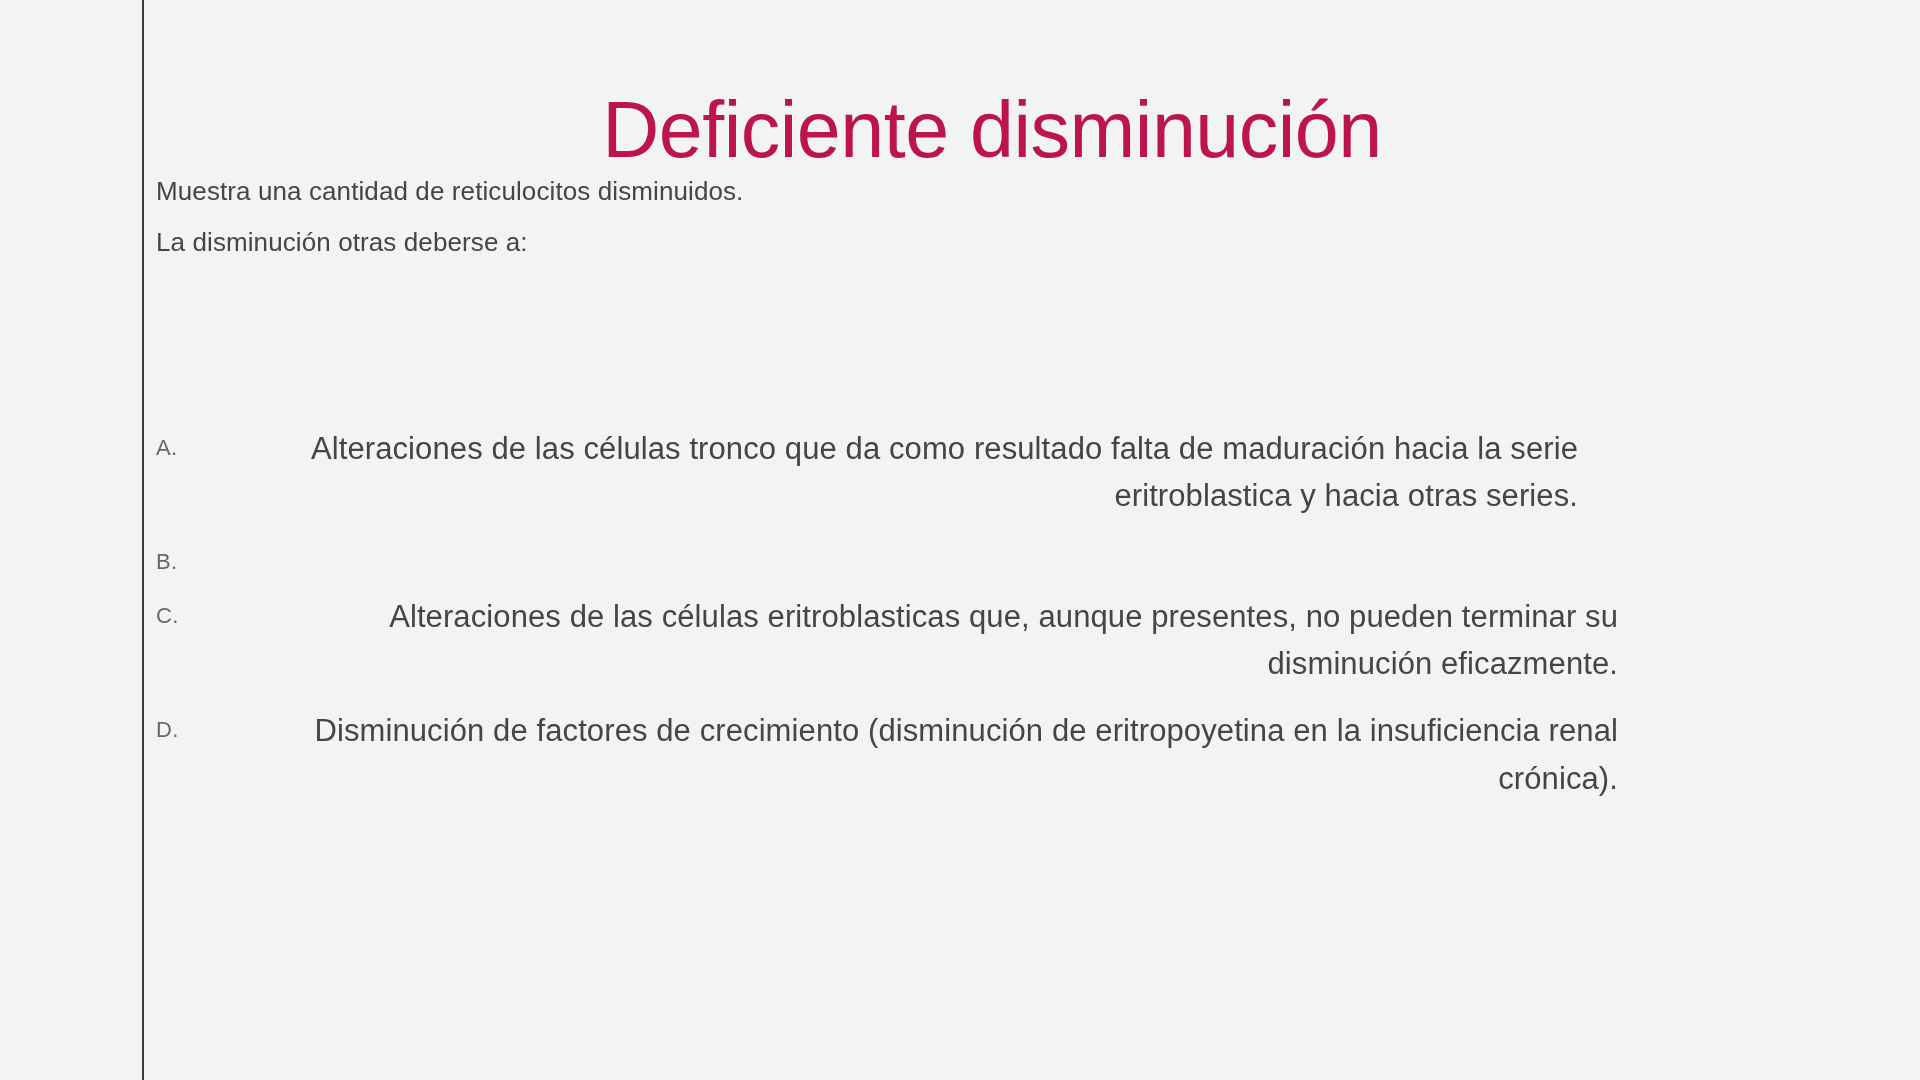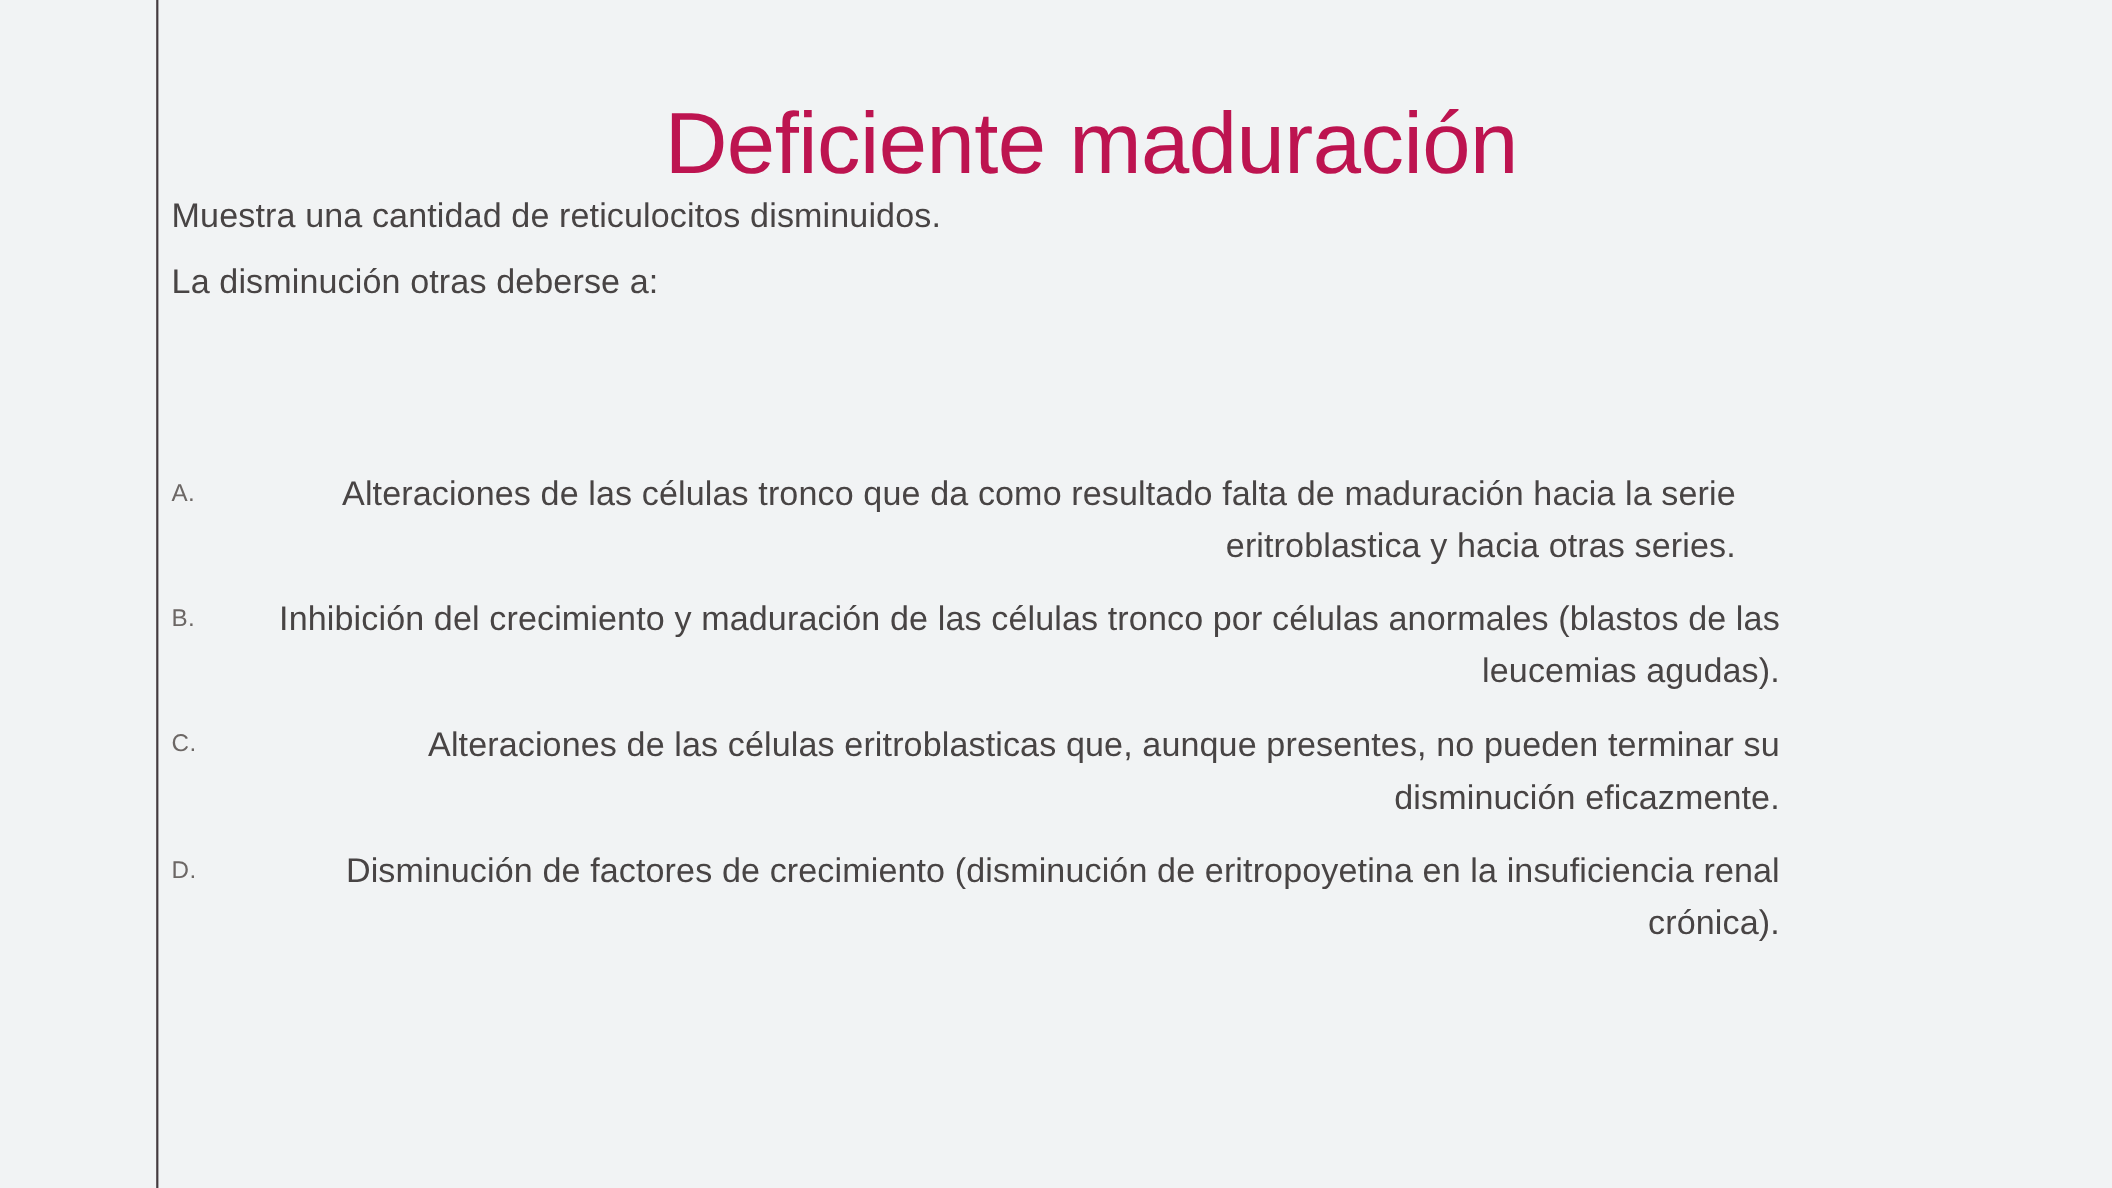--- a/index.html
+++ b/index.html
@@ -56,21 +56,21 @@
 
   #body-block {
     position: absolute;
     left: 14px;
     top: 166px;
     width: 1700px;
   }
 
   .intro-line {
     color: #484444;
-    font-size: 31px;
+    font-size: 26px;
     line-height: 1.95;
     letter-spacing: 0.1px;
   }
 
   #answer-list {
     position: absolute;
     left: 14px;
     top: 425px;
     width: 1730px;
   }
@@ -106,37 +106,36 @@
 </style>
 </head>
 <body>
 
 <div id="slide">
 
   <div id="left-rule"></div>
 
   <div id="content">
 
-    <h1 id="slide-title">Deficiente maduración</h1>
+    <h1 id="slide-title">Deficiente disminución</h1>
 
     <div id="body-block">
       <div class="intro-line">Muestra una cantidad de reticulocitos disminuidos.</div>
       <div class="intro-line">La disminución otras deberse a:</div>
     </div>
 
     <div id="answer-list">
 
       <div class="answer-item">
         <div class="answer-marker">A.</div>
         <div class="answer-text">Alteraciones de las células tronco que da como resultado falta de maduración hacia la serie eritroblastica y hacia otras series.</div>
       </div>
 
       <div class="answer-item">
         <div class="answer-marker">B.</div>
-        <div class="answer-text wide">Inhibición del crecimiento y maduración de las células tronco por células anormales (blastos de las leucemias agudas).</div>
       </div>
 
       <div class="answer-item">
         <div class="answer-marker">C.</div>
         <div class="answer-text wide">Alteraciones de las células eritroblasticas que, aunque presentes, no pueden terminar su disminución eficazmente.</div>
       </div>
 
       <div class="answer-item">
         <div class="answer-marker">D.</div>
         <div class="answer-text wide">Disminución de factores de crecimiento (disminución de eritropoyetina en la insuficiencia renal crónica).</div>

